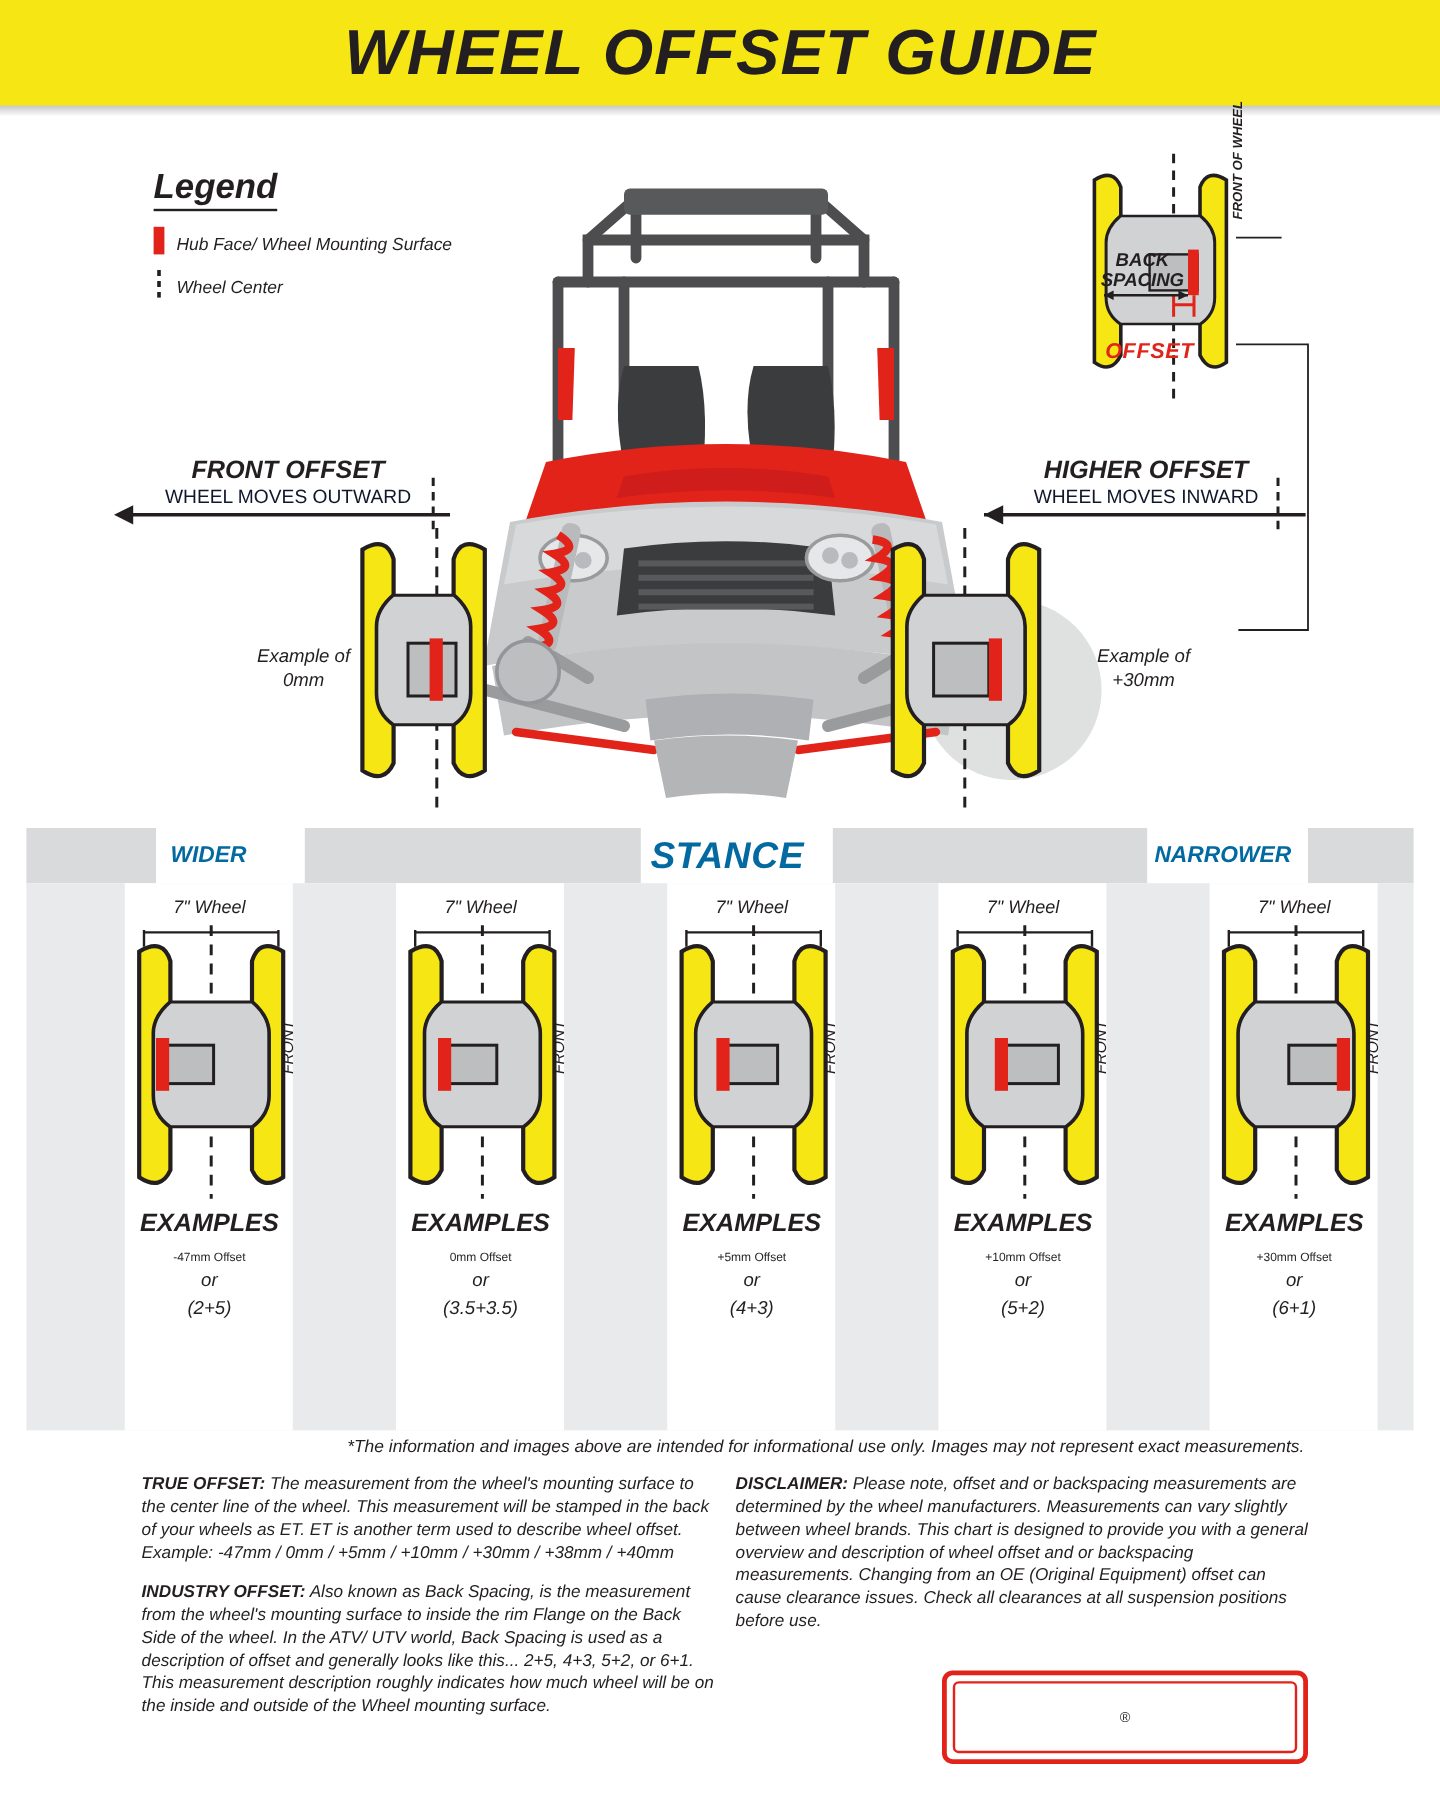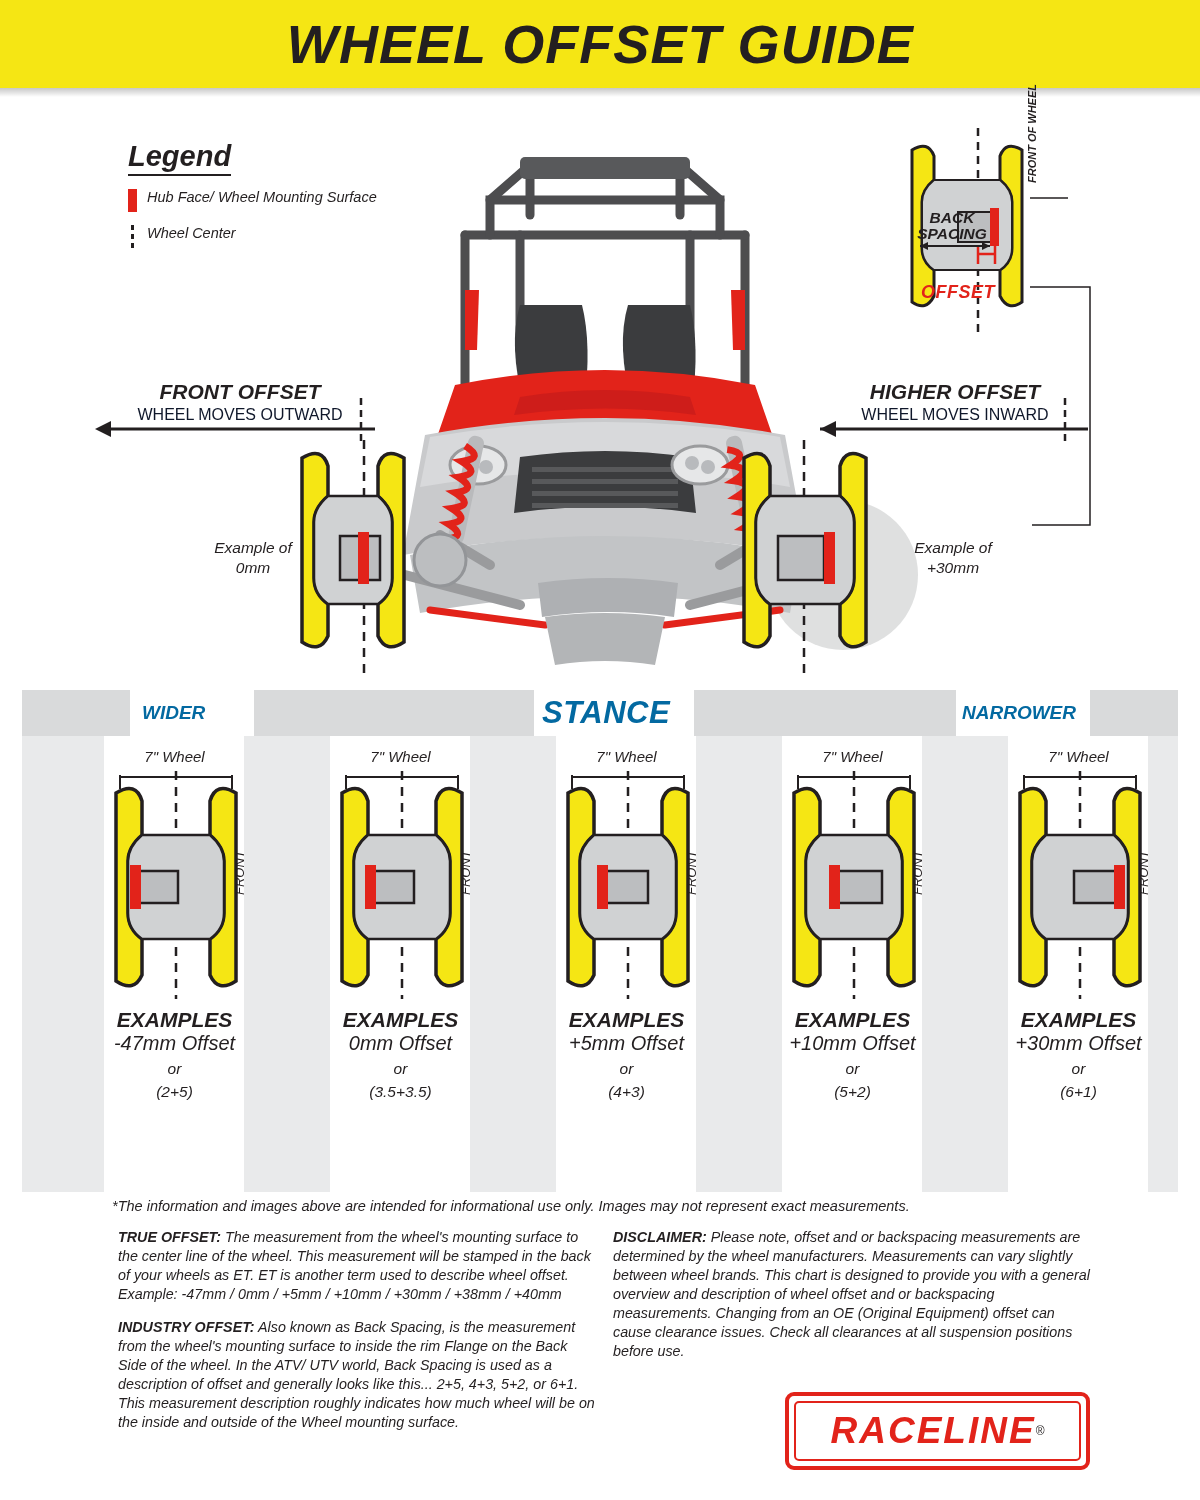--- a/index.html
+++ b/index.html
@@ -28,21 +28,21 @@
     position:absolute; left:0; top:88px; width:1200px; height:9px;
     background:linear-gradient(to bottom, rgba(0,0,0,0.22), rgba(0,0,0,0));
   }
 
   
   .legend { position:absolute; left:128px; top:140px; width:300px; }
   .legend-title {
     font-size:29px; font-style:italic; font-weight:bold; color:#231f20;
     border-bottom:2px solid #231f20; display:inline-block; padding-bottom:1px;
   }
-  .legend-row { display:flex; align-items:flex-start; margin-top:13px; }
+  .legend-row { display:flex; align-items:flex-end; margin-top:13px; }
   .legend-swatch-red { width:9px; height:23px; background:#e2231a; margin-right:10px; }
   .legend-swatch-dash {
     width:9px; height:23px; margin-right:10px; position:relative;
   }
   .legend-swatch-dash::before{
     content:""; position:absolute; left:3px; top:0; width:3px; height:23px;
     background:repeating-linear-gradient(to bottom,#231f20 0 5px,transparent 5px 9px);
   }
   .legend-label { font-size:14.5px; font-style:italic; color:#231f20; }
 
@@ -100,28 +100,28 @@
   .col-white {
     position:absolute; top:736px; width:140px; height:456px; background:#ffffff;
   }
   .col {
     position:absolute; top:748px; width:185px; height:430px;
     display:flex; flex-direction:column; align-items:center;
   }
   .col-size { font-size:15px; font-style:italic; color:#231f20; margin-bottom:2px; }
   .col-wheel { width:185px; height:235px; position:relative; }
   .col-examples { font-size:21px; font-weight:bold; font-style:italic; margin-top:6px; }
-  .col-v1 { font-size:20px; font-style:italic; }
+  .col-v1 { font-size:10px; margin-top:11px; }
   .col-or { font-size:15.5px; font-style:italic; margin-top:5px; }
   .col-v2 { font-size:15.5px; font-style:italic; margin-top:5px; }
 
   
   .footnote {
     position:absolute; left:112px; top:1198px; width:975px;
-    font-size:14.5px; font-style:italic; color:#231f20;
+    font-size:14.5px; font-style:italic; color:#231f20;text-align:right;
   }
   .txt-left { position:absolute; left:118px; top:1228px; width:480px; }
   .txt-right { position:absolute; left:613px; top:1228px; width:480px; }
   .para { font-size:14.3px; font-style:italic; line-height:1.33; color:#231f20; margin-bottom:14px; }
   .para b { font-style:italic; font-weight:bold; }
 
   
   .logo {
     position:absolute; left:785px; top:1392px; width:305px; height:78px;
     border:4px solid #e2231a; border-radius:9px;
@@ -461,16 +461,15 @@
 </div>
 
 <div class="txt-right">
   <div class="para">
     <b>DISCLAIMER:</b><span> Please note, offset and or backspacing measurements are determined by the wheel manufacturers. Measurements can vary slightly between wheel brands. This chart is designed to provide you with a general overview and description of wheel offset and or backspacing measurements. Changing from an OE (Original Equipment) offset can cause clearance issues. Check all clearances at all suspension positions before use.</span>
   </div>
 </div>
 
 <div class="logo">
   <div class="logo-inner">
-    <span class="logo-text">RACELINE</span>
       <span class="logo-reg">®</span>
   </div>
 </div>
 
 </body></html>

